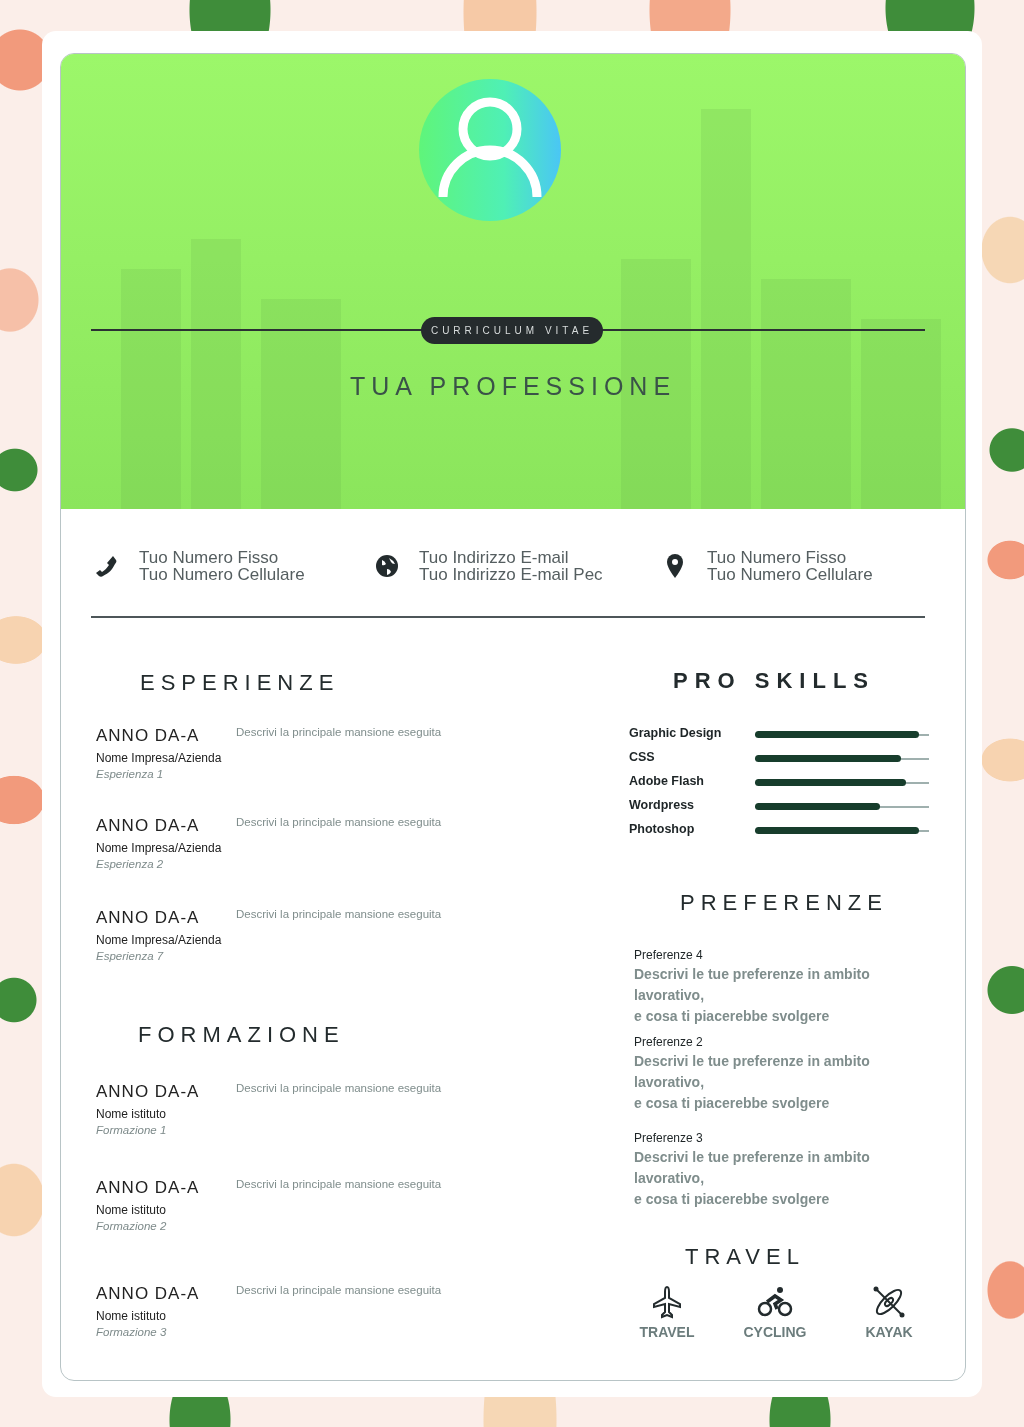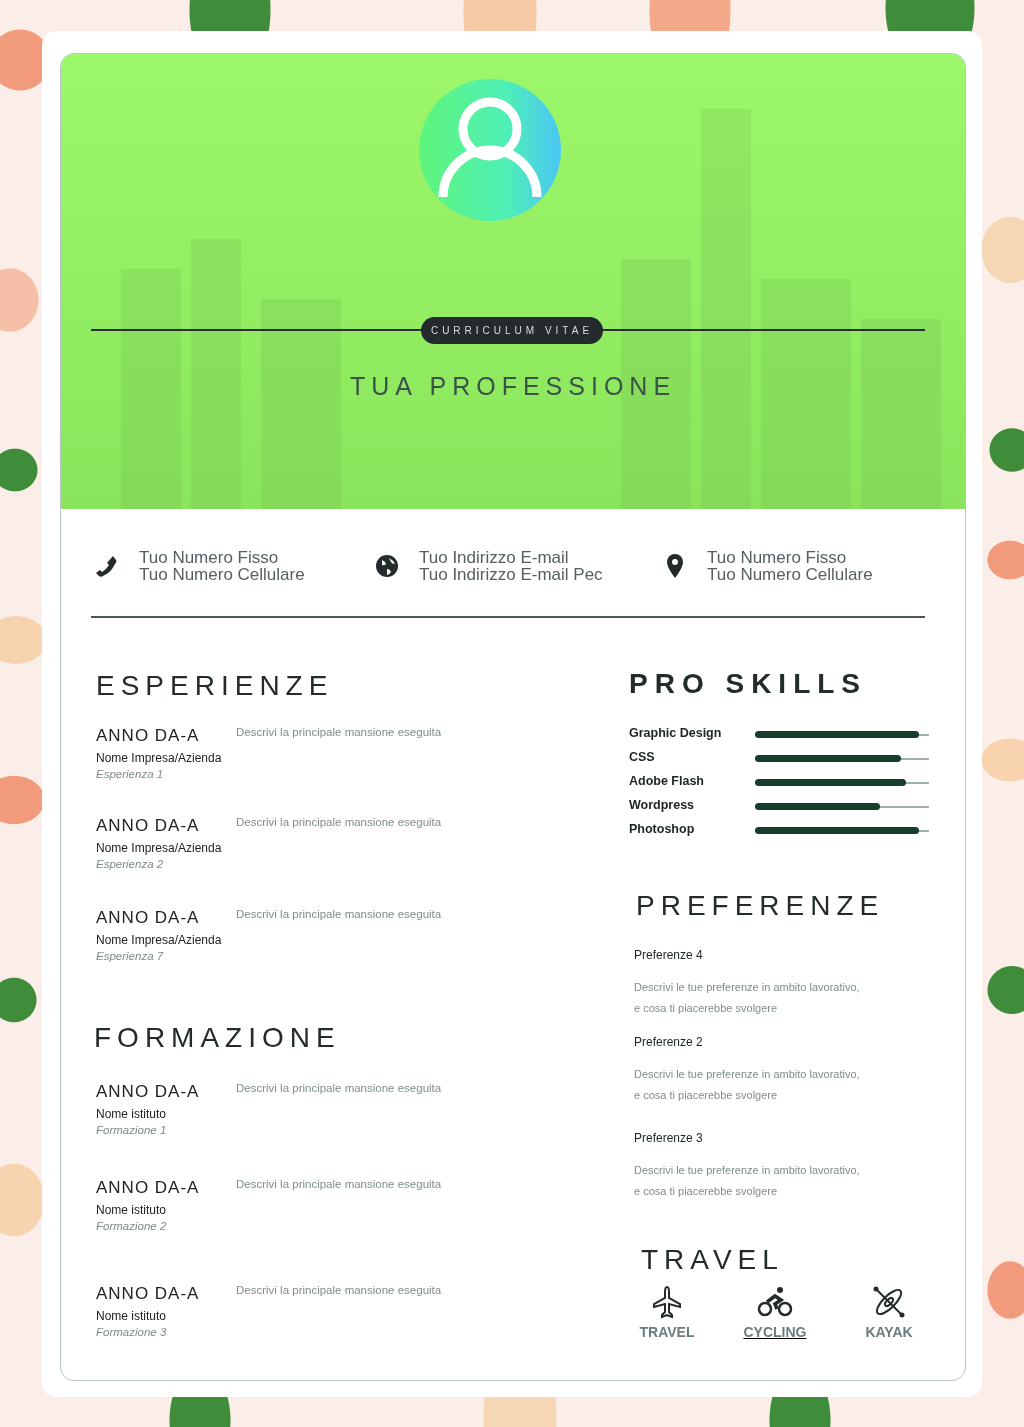--- a/index.html
+++ b/index.html
@@ -64,34 +64,34 @@
     font-size:25px; letter-spacing:6px; color:#3a5248;
   }
   .bio {
     position:absolute; left:0; top:362px; width:904px; text-align:center;
     font-size:14px; color:#1f2a26;
   }
   .contact { position:absolute; top:495px; display:flex; align-items:center; }
   .contact .ico { width:28px; height:28px; margin-right:18px; display:flex; align-items:center; justify-content:center; }
   .contact .lines { font-size:17px; color:#555e60; line-height:17px; }
   .divider { position:absolute; left:30px; top:562px; width:834px; height:2px; background:#4d5659; }
-  .sec-title { position:absolute; font-size:28px; letter-spacing:6px; color:#232b2d; }
+  .sec-title { position:absolute; font-size:22px; letter-spacing:6px; color:#232b2d;margin-left:44px; }
   .sec-title.bold { font-weight:bold; letter-spacing:7px; }
   .entry { position:absolute; left:35px; width:420px; }
   .entry .year { font-size:17px; letter-spacing:1px; color:#222; }
   .entry .org { font-size:12px; color:#222; margin-top:5px; }
   .entry .sub { font-size:11.5px; font-style:italic; color:#7d8a8a; margin-top:3px; }
   .entry .desc { position:absolute; left:140px; top:0; font-size:11.5px; color:#7f8d8c; }
   .skill { position:absolute; left:568px; width:300px; height:20px; }
   .skill .lbl { position:absolute; left:0; top:0; font-size:12.5px; font-weight:bold; color:#1d2426; }
   .skill .track { position:absolute; left:126px; top:8px; width:174px; height:2px; background:#9fb0ae; }
   .skill .fill { position:absolute; left:126px; top:5px; height:7px; border-radius:4px; background:#173d2c; }
   .pref { position:absolute; left:573px; width:300px; }
   .pref .ttl { font-size:12px; color:#1d2426; }
-  .pref .txt { font-size:11px; color:#7f8d8c; line-height:21px; margin-top:15px; }
+  .pref .txt { font-size:14px; color:#7f8d8c; line-height:21px; margin-top:2px;font-weight:bold; }
   .hobby { position:absolute; top:1230px; width:80px; text-align:center; }
   .hobby .hico { height:36px; display:flex; justify-content:center; align-items:center; }
   .hobby .hl { font-size:14px; font-weight:bold; color:#6b7c7c; margin-top:4px; }
 </style>
 </head>
 <body>
 
 <div class="floral"></div>
 <div class="paper"></div>
 
@@ -253,21 +253,21 @@
   <div class="sec-title" style="left:580px;top:1190px;">TRAVEL</div>
 
   <div class="hobby" style="left:566px;">
     <div class="hico">
       <svg width="30" height="34" viewBox="0 0 30 34">
           <path d="M15 2 c2 0 2 3 2 5 v6 l11 6 v3 l-11 -3 v8 l3 3 v2 l-5 -2 l-5 2 v-2 l3 -3 v-8 l-11 3 v-3 l11 -6 v-6 c0 -2 0 -5 2 -5 z" fill="none" stroke="#232b2d" stroke-width="2"></path>
         </svg>
     </div>
     <div class="hl">TRAVEL</div>
   </div>
-  <div class="hobby" style="left:674px;text-decoration:underline;">
+  <div class="hobby" style="left:674px;">
     <div class="hico">
       <svg width="36" height="32" viewBox="0 0 36 32">
           <circle cx="8" cy="23" r="6" fill="none" stroke="#232b2d" stroke-width="2.5"></circle>
           <circle cx="28" cy="23" r="6" fill="none" stroke="#232b2d" stroke-width="2.5"></circle>
           <circle cx="23" cy="4" r="3" fill="#232b2d"></circle>
           <path d="M10 16 l8 -6 l6 4 l-6 4 l2 5" fill="none" stroke="#232b2d" stroke-width="3.5"></path>
         </svg>
     </div>
     <div class="hl">CYCLING</div>
   </div>

